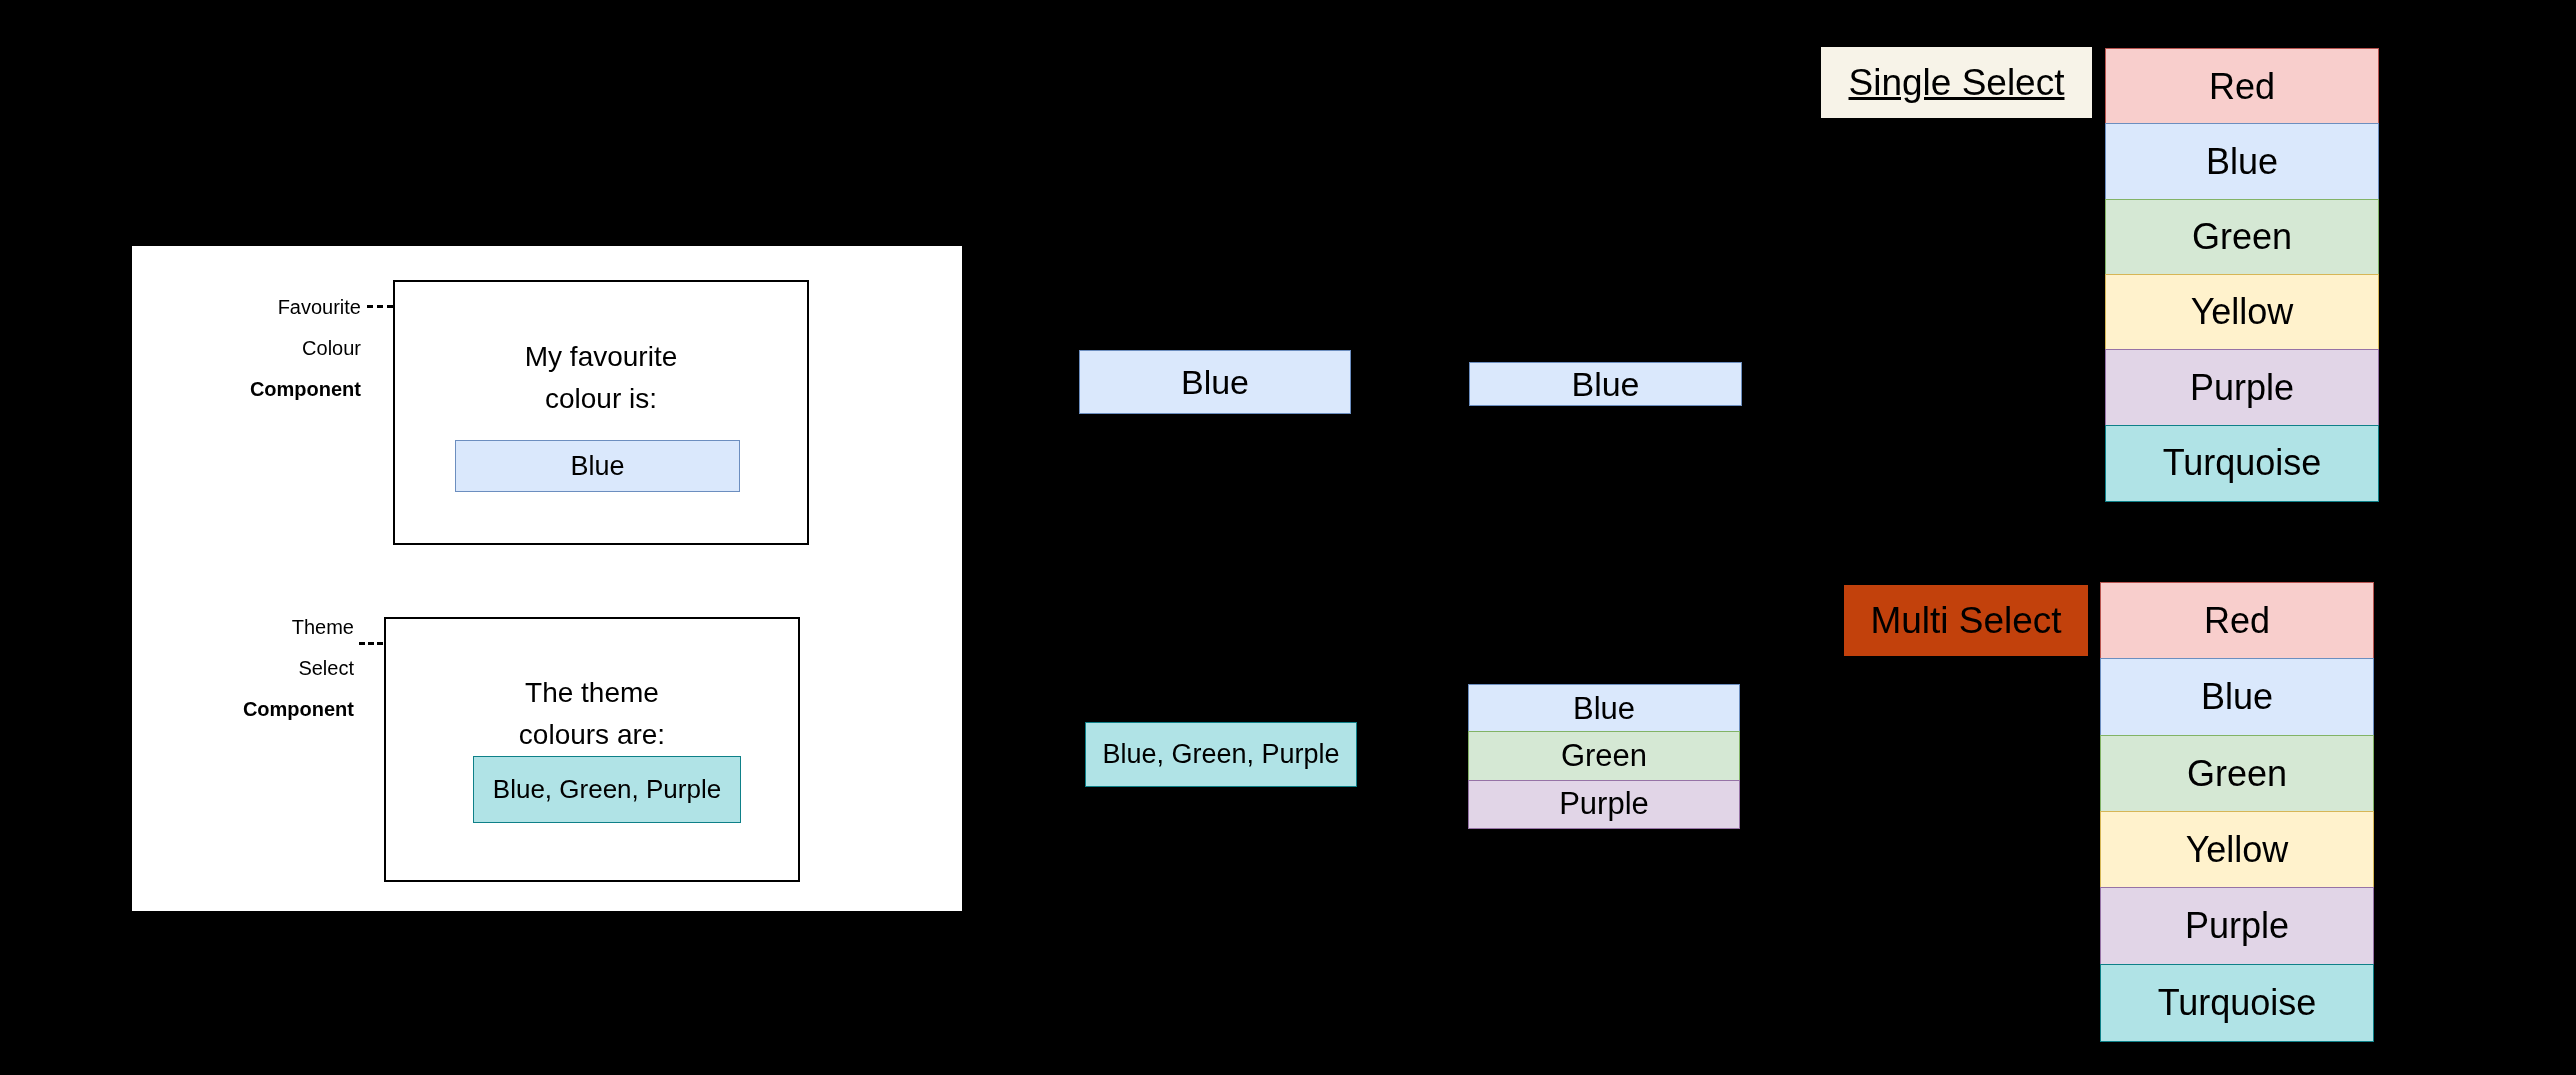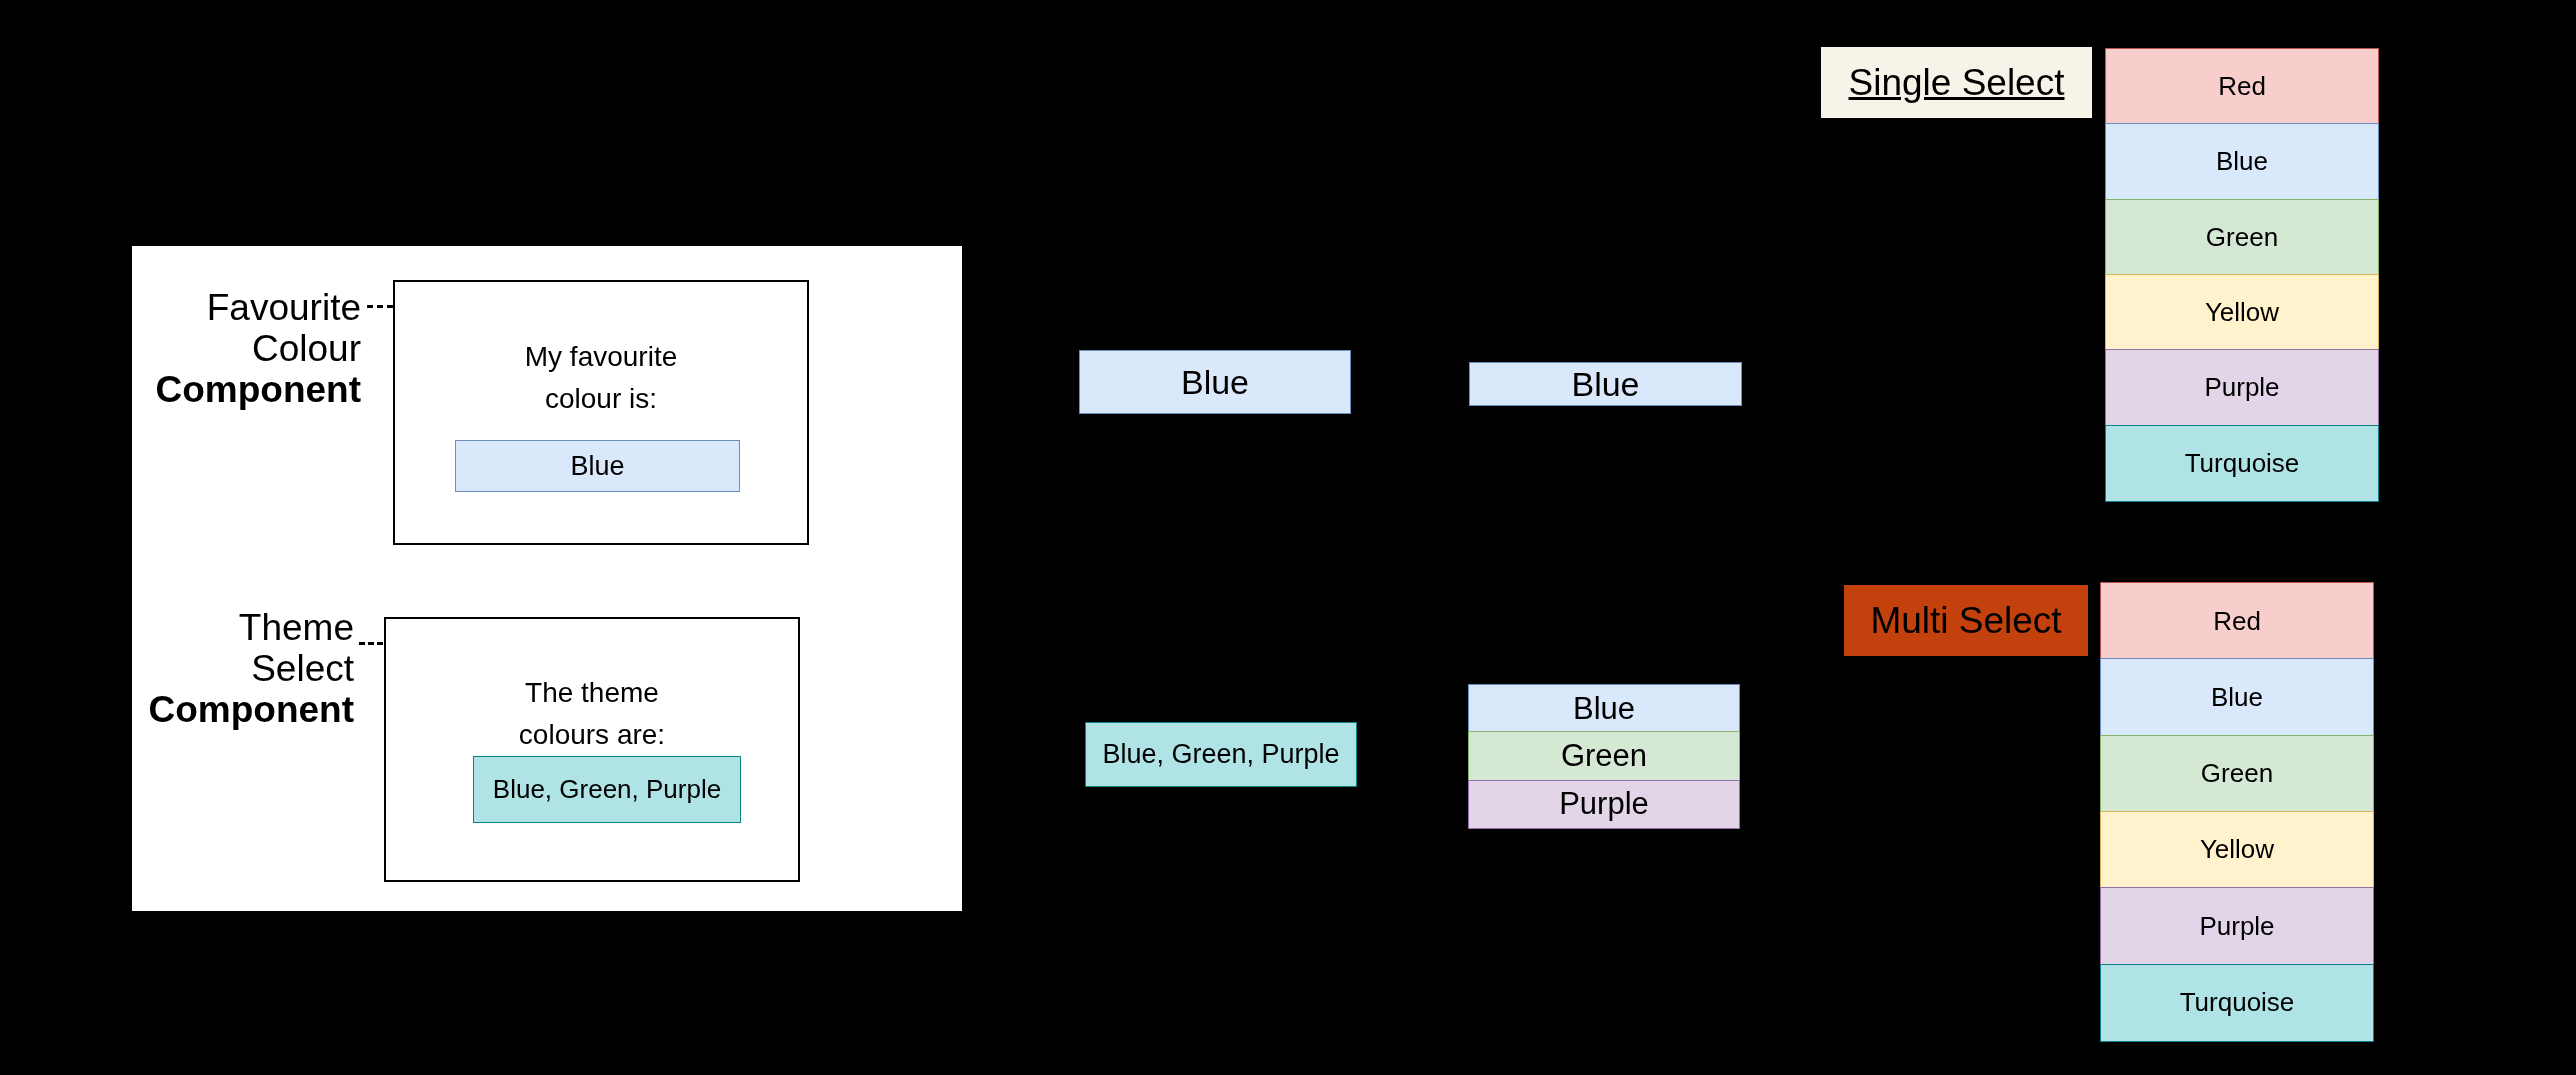--- a/index.html
+++ b/index.html
@@ -1,39 +1,39 @@
 <!DOCTYPE html>
 <html style="font-size:13.6px"><head>
 <meta charset="utf-8">
 <style>
   html,body{margin:0;padding:0;}
   body{font-family:"Liberation Sans", sans-serif; color:#000;}
   #canvas{position:relative; width:2576px; height:1076px; overflow:hidden; background:#000;}
 
   
   .panel{position:absolute; left:132px; top:246px; width:830px; height:665px;}
-  .comp-label{position:absolute; text-align:right; font-size:37px; line-height:41px; color:#000;}
+  .comp-label{position:absolute; text-align:right; font-size:20px; line-height:41px; color:#000;}
   .comp-label .line{display:block;}
   .comp-label .bold{font-weight:bold;}
   .dash{position:absolute; border-top:3.4px dashed #000; height:0;}
 
   .inner-box{position:absolute; background:#fff; border:2.5px solid #000; box-sizing:border-box;}
   .inner-box .body-text{position:absolute; left:0; right:0; text-align:center; font-size:28px; line-height:42px;}
   .chip{position:absolute; border:1.7px solid; box-sizing:border-box; display:flex; align-items:center; justify-content:center;}
 
   
   .flow-chip{position:absolute; border:1.7px solid; box-sizing:border-box; display:flex; align-items:center; justify-content:center;}
   .stack{position:absolute; display:flex; flex-direction:column;}
   .stack .stack-row{border:1.7px solid; box-sizing:border-box; display:flex; align-items:center; justify-content:center; font-size:31px;}
   .stack .stack-row:not(:first-child){margin-top:-1.7px;}
 
   
   .select-title{position:absolute; display:flex; align-items:center; justify-content:center; font-size:37px;}
   .option-col{position:absolute; display:flex; flex-direction:column;}
-  .option-row{border:1.7px solid; box-sizing:border-box; display:flex; align-items:center; justify-content:center; font-size:26px;}
+  .option-row{border:1.7px solid; box-sizing:border-box; display:flex; align-items:center; justify-content:center; font-size:36px;}
   .option-row:not(:first-child){margin-top:-1.7px;}
 
   .fs32{font-size:27px;} .fs31{font-size:26px;} .fs40{font-size:34px;}
 </style>
 </head>
 <body>
 
 <div id="canvas" style="background: rgb(0, 0, 0);">
 
   <div class="panel" style="background: rgb(255, 255, 255);">

